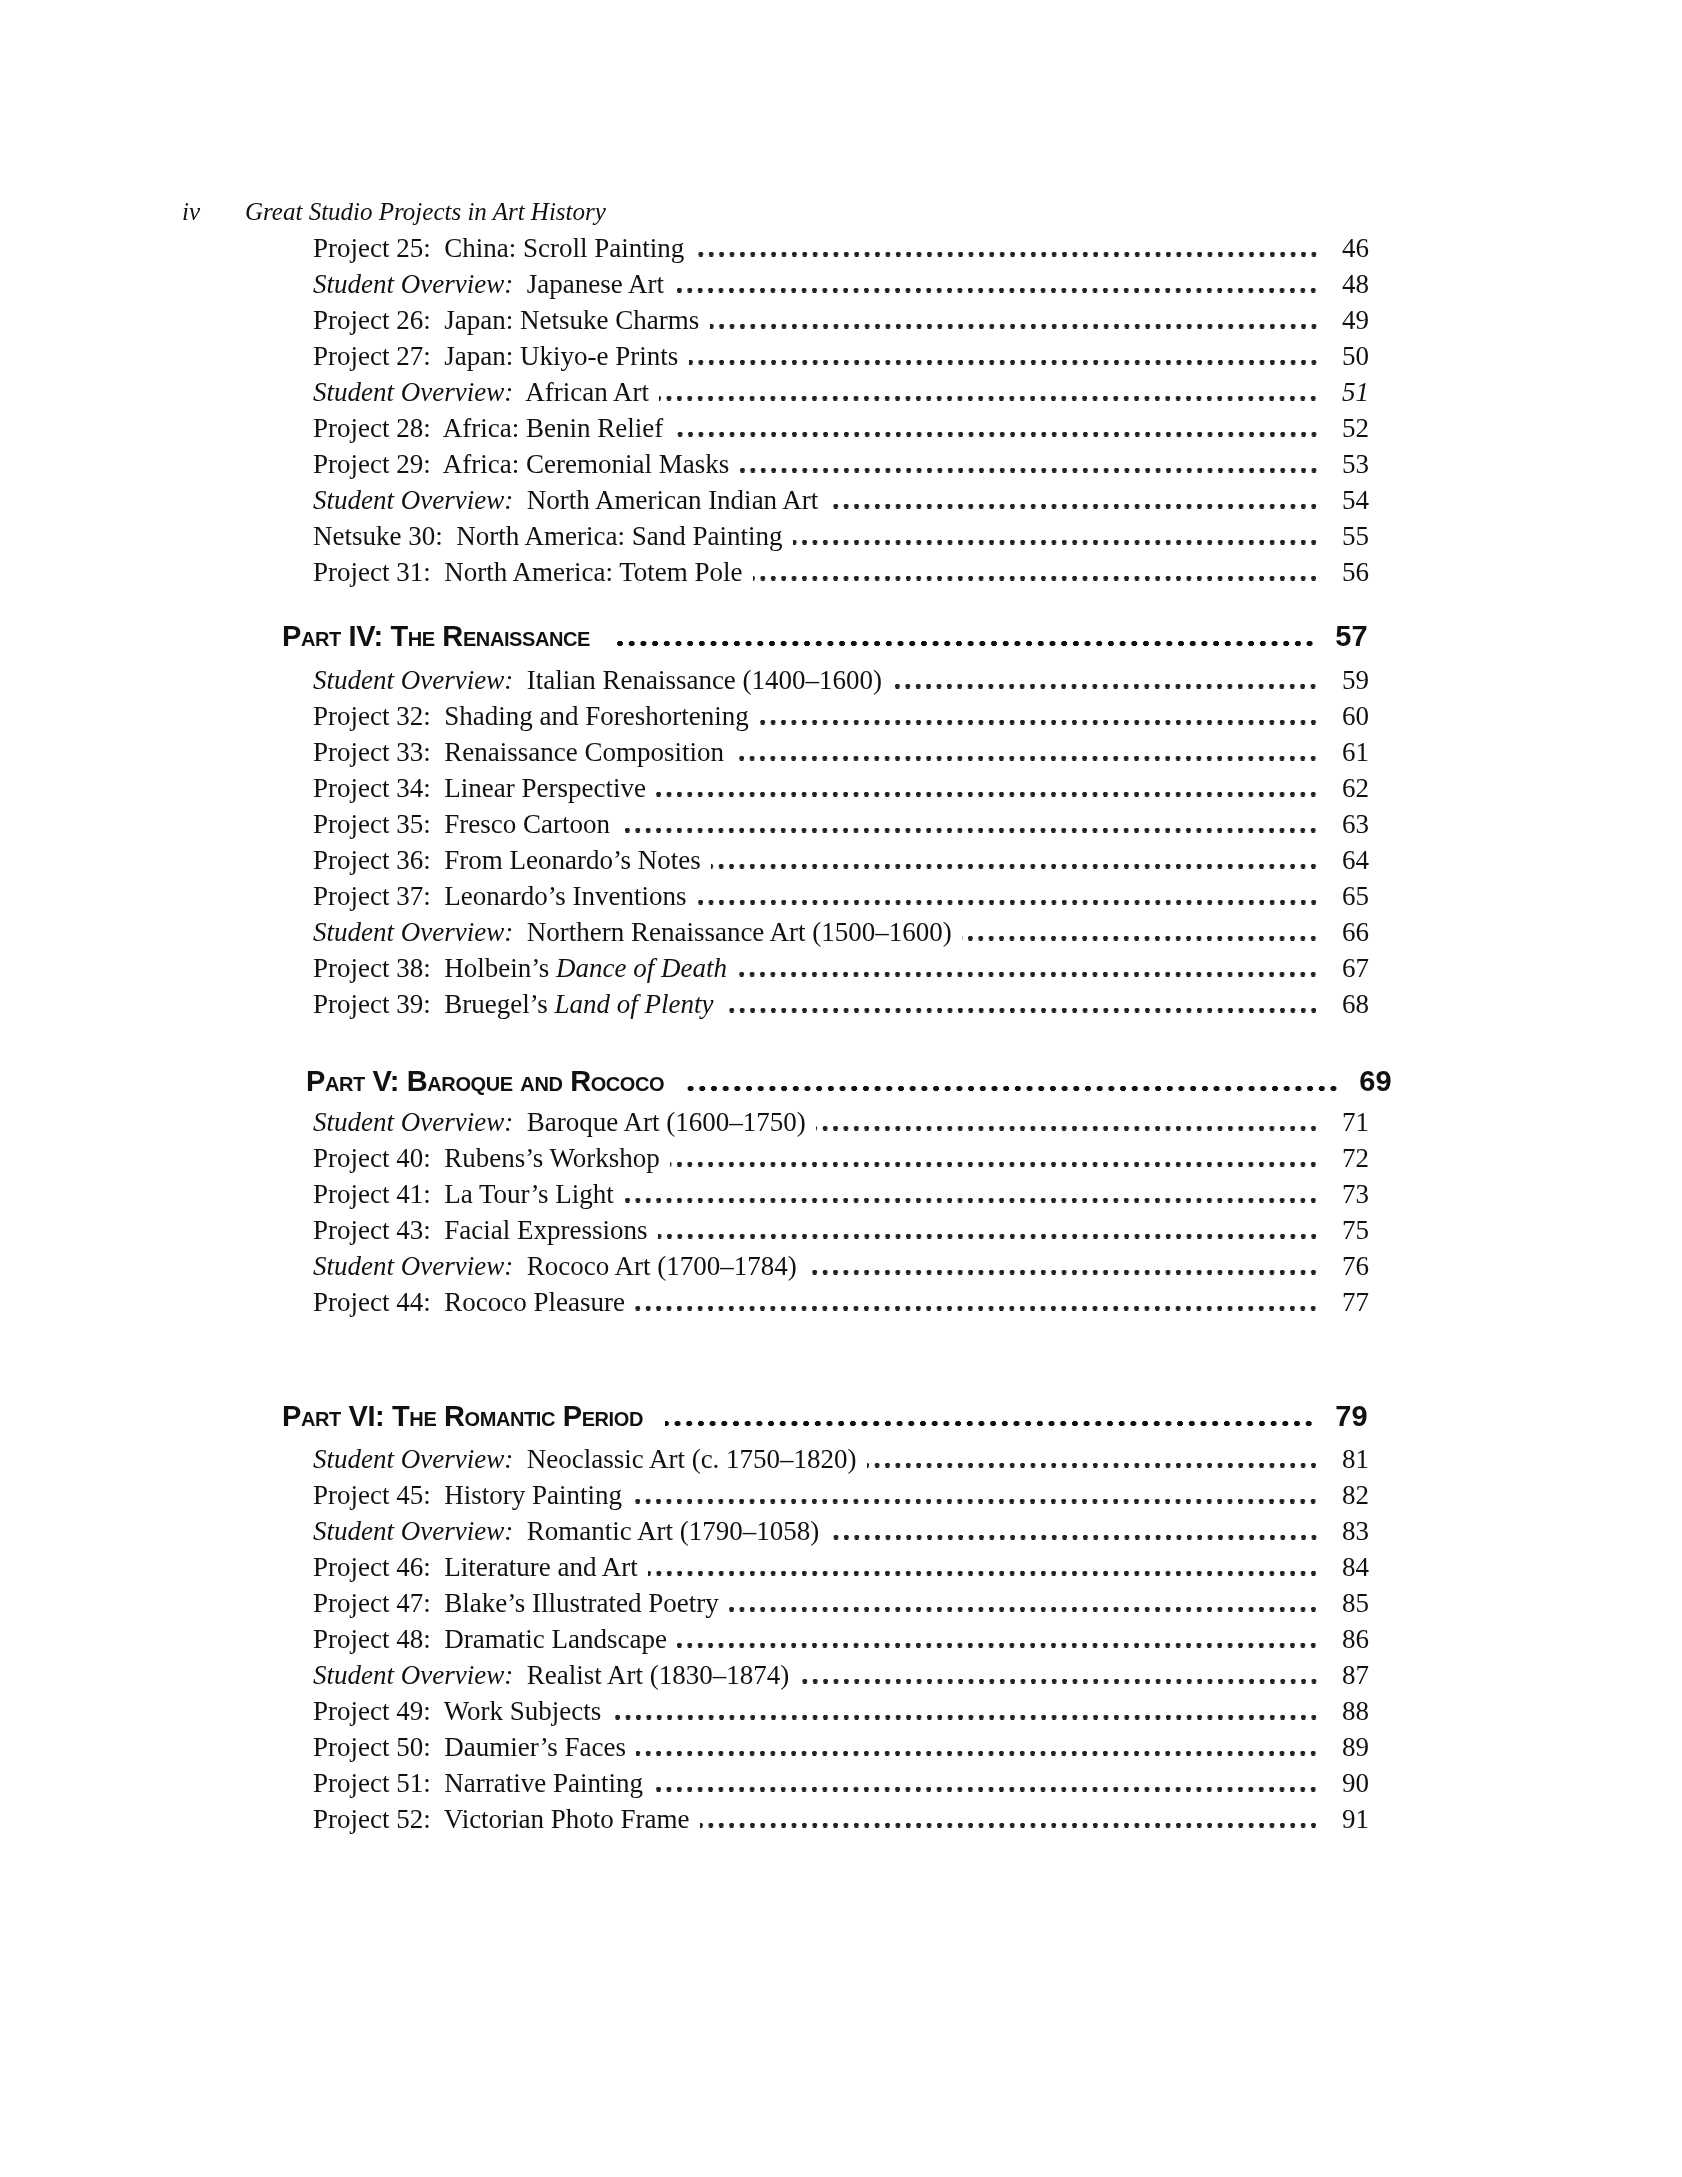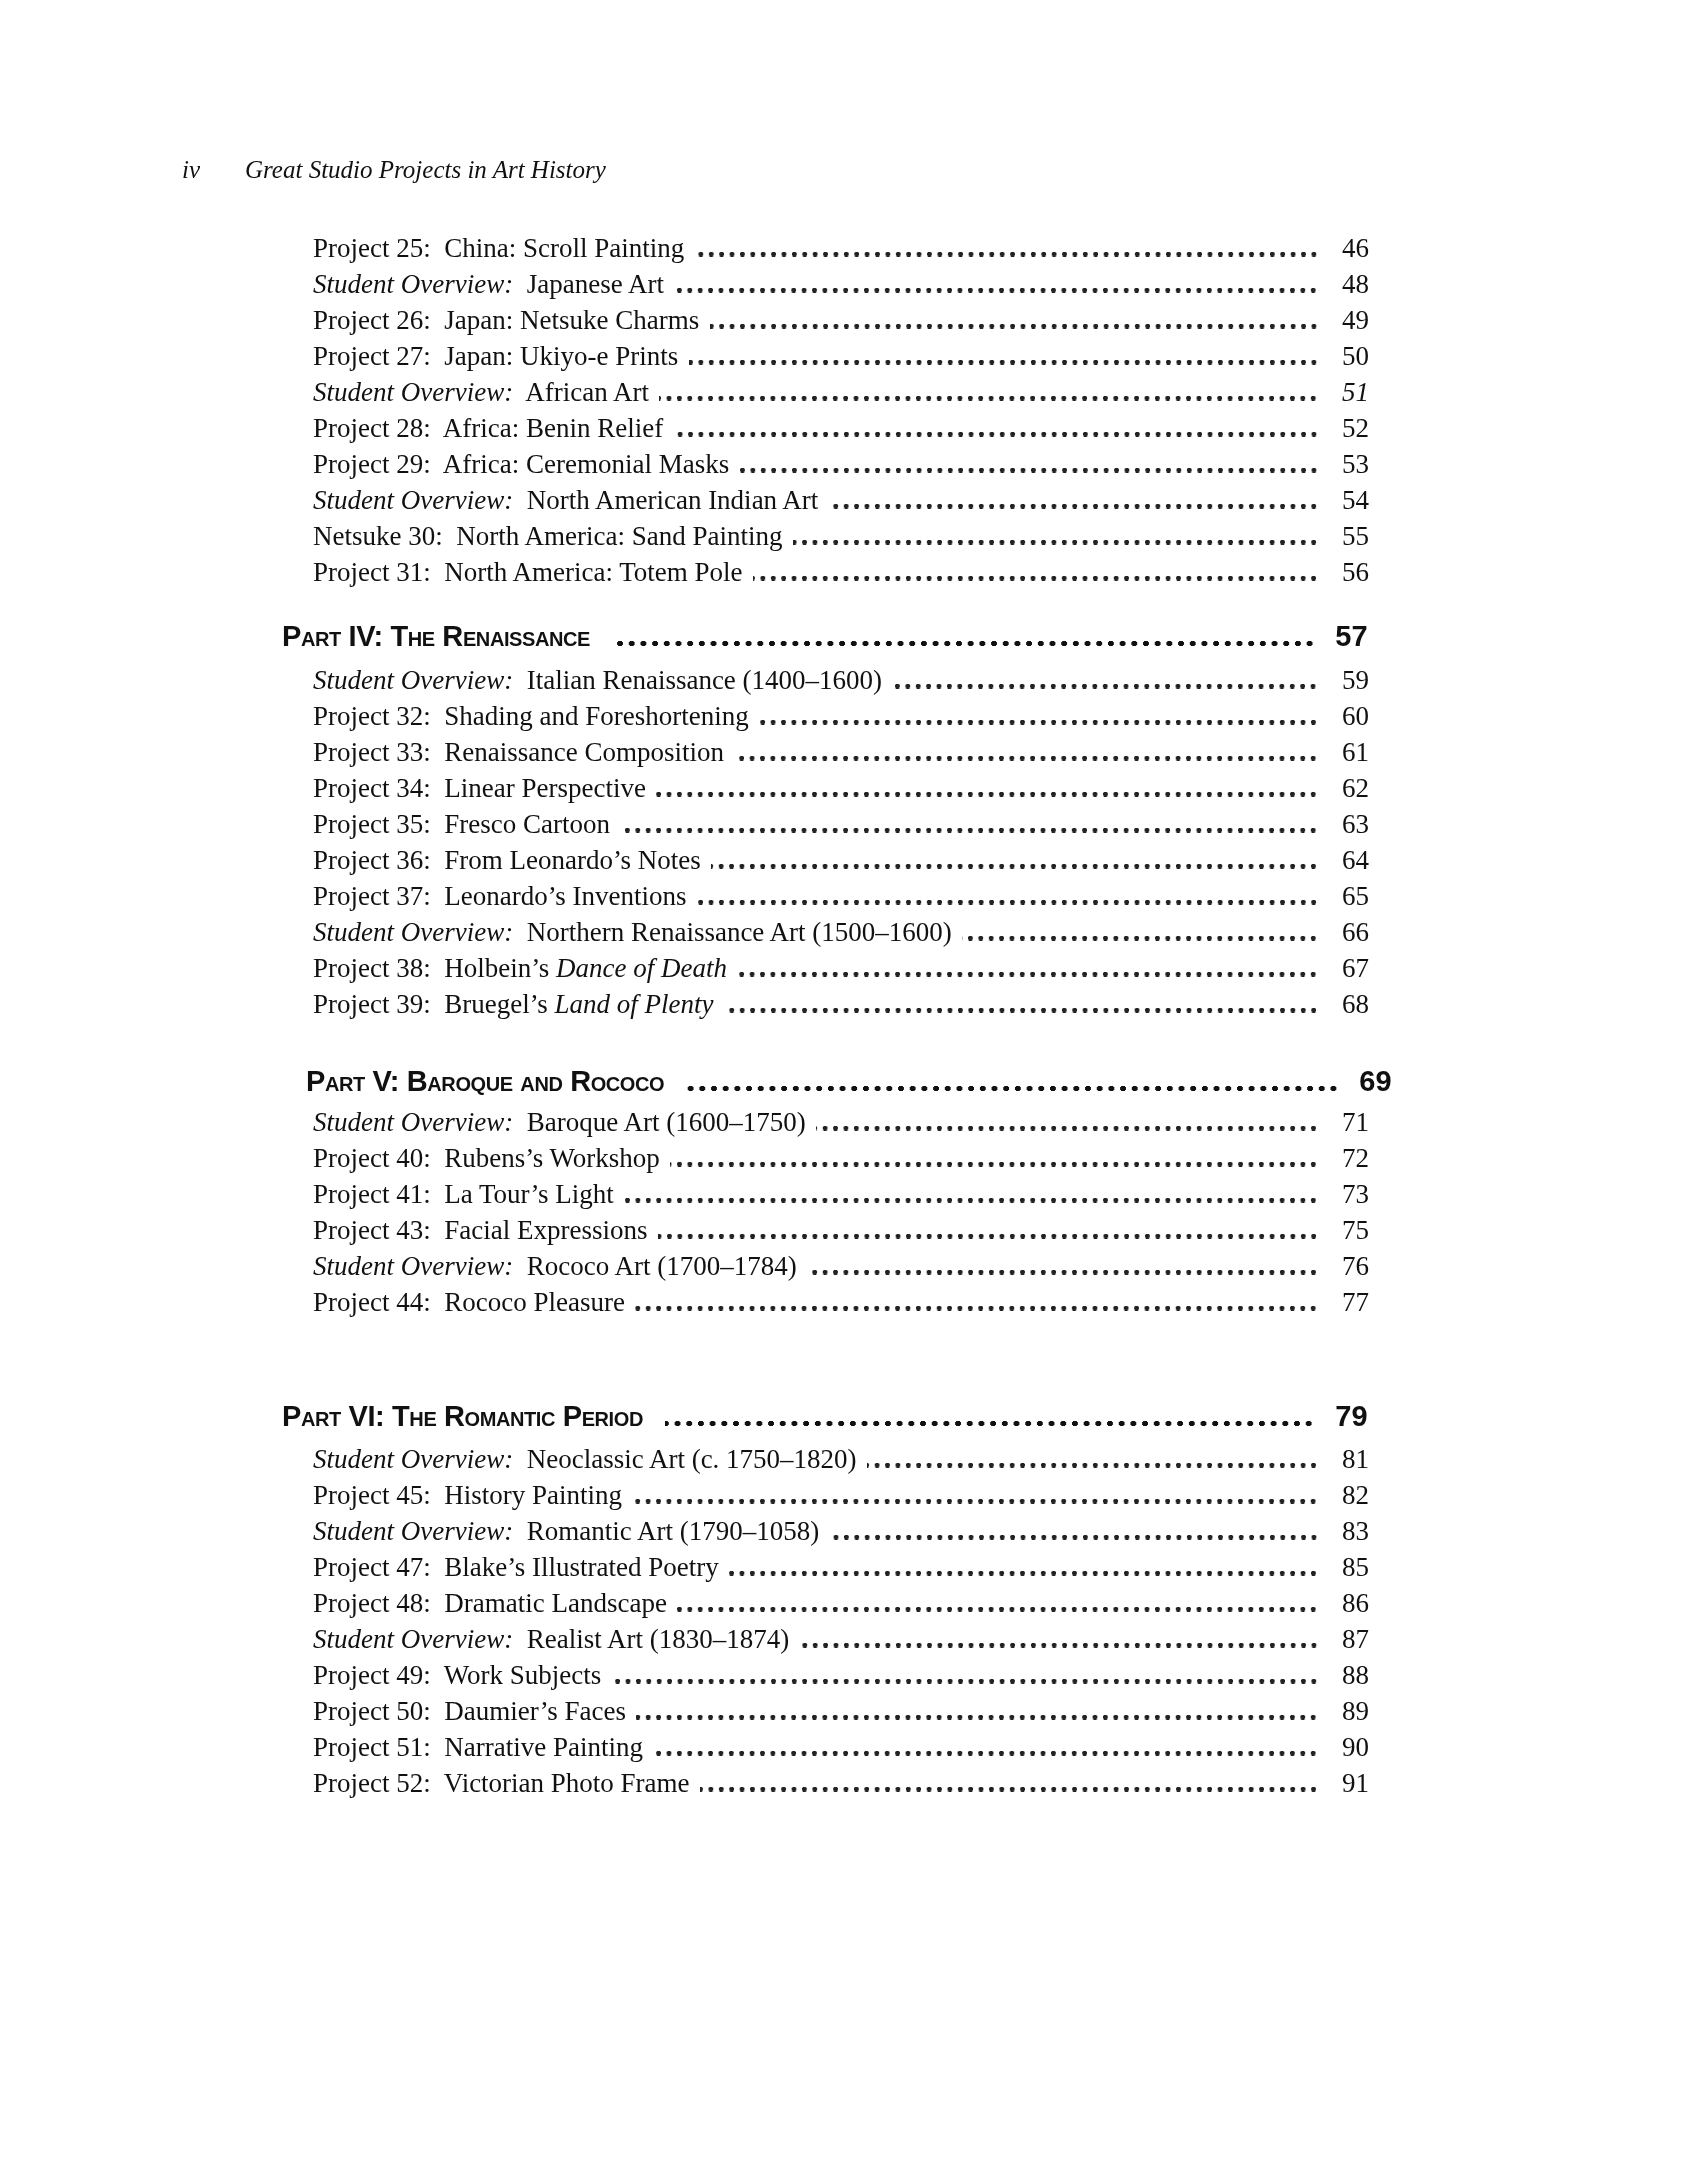--- a/index.html
+++ b/index.html
@@ -1,19 +1,19 @@
 <!DOCTYPE html>
 <html style="font-size:14px"><head>
 <meta charset="utf-8">
 <style>
   html, body { margin: 0; padding: 0; background: #ffffff; }
   body { width: 1683px; height: 2177px; position: relative; overflow: hidden; color: #111111; }
   .running-head { position: absolute; left: 182px; top: 154px; height: 31px; line-height: 31px;
     font-family: "Liberation Serif", "DejaVu Serif", serif; font-style: italic; font-size: 25px; white-space: nowrap; }
-  .running-head .folio { display: inline-block; width: 63px; }
+  .running-head .folio { display: inline-block; width: 63px; margin-top: 42px; }
   .part-head { position: absolute; left: 282px; width: 1087px; height: 36px; display: flex; align-items: baseline;
     font-family: "Liberation Sans", "DejaVu Sans", sans-serif; font-weight: bold; font-size: 29px; line-height: 36px; font-variant: small-caps; }
   .part-head .label { white-space: nowrap; letter-spacing: -0.4px; }
   .part-head .leader { flex: 1; height: 5.2px; margin: 0 19px 0 22.5px; align-self: flex-end; margin-bottom: 7.8px;
     background-image: radial-gradient(circle, #111 0 45%, transparent 50%); background-size: 11.7px 5.2px; background-repeat: repeat-x; background-position: right bottom; }
   .part-head .page { width: 35px; text-align: center; font-variant: normal; }
   .entries { position: absolute; left: 313px; width: 1056px; }
   .entry { display: flex; align-items: baseline; height: 36px; line-height: 36px;
     font-family: "Liberation Serif", "DejaVu Serif", serif; font-size: 27px; }
   .entry .label { white-space: nowrap; }
@@ -194,20 +194,25 @@
       <span class="label"><span>Project 45:</span>&nbsp; <span>History Painting</span></span>
       <span class="leader"></span>
       <span class="page">82</span>
     </div>
   <div class="entry">
       <span class="label"><span class="it">Student Overview:</span>&nbsp; <span>Romantic Art (1790–1058)</span></span>
       <span class="leader"></span>
       <span class="page">83</span>
     </div>
   <div class="entry">
+      <span class="label"><span>Project 46:</span>&nbsp; <span>Literature and Art</span></span>
+      <span class="leader"></span>
+      <span class="page">84</span>
+    </div>
+  <div class="entry">
       <span class="label"><span>Project 47:</span>&nbsp; <span>Blake’s Illustrated Poetry</span></span>
       <span class="leader"></span>
       <span class="page">85</span>
     </div>
   <div class="entry">
       <span class="label"><span>Project 48:</span>&nbsp; <span>Dramatic Landscape</span></span>
       <span class="leader"></span>
       <span class="page">86</span>
     </div>
   <div class="entry">

